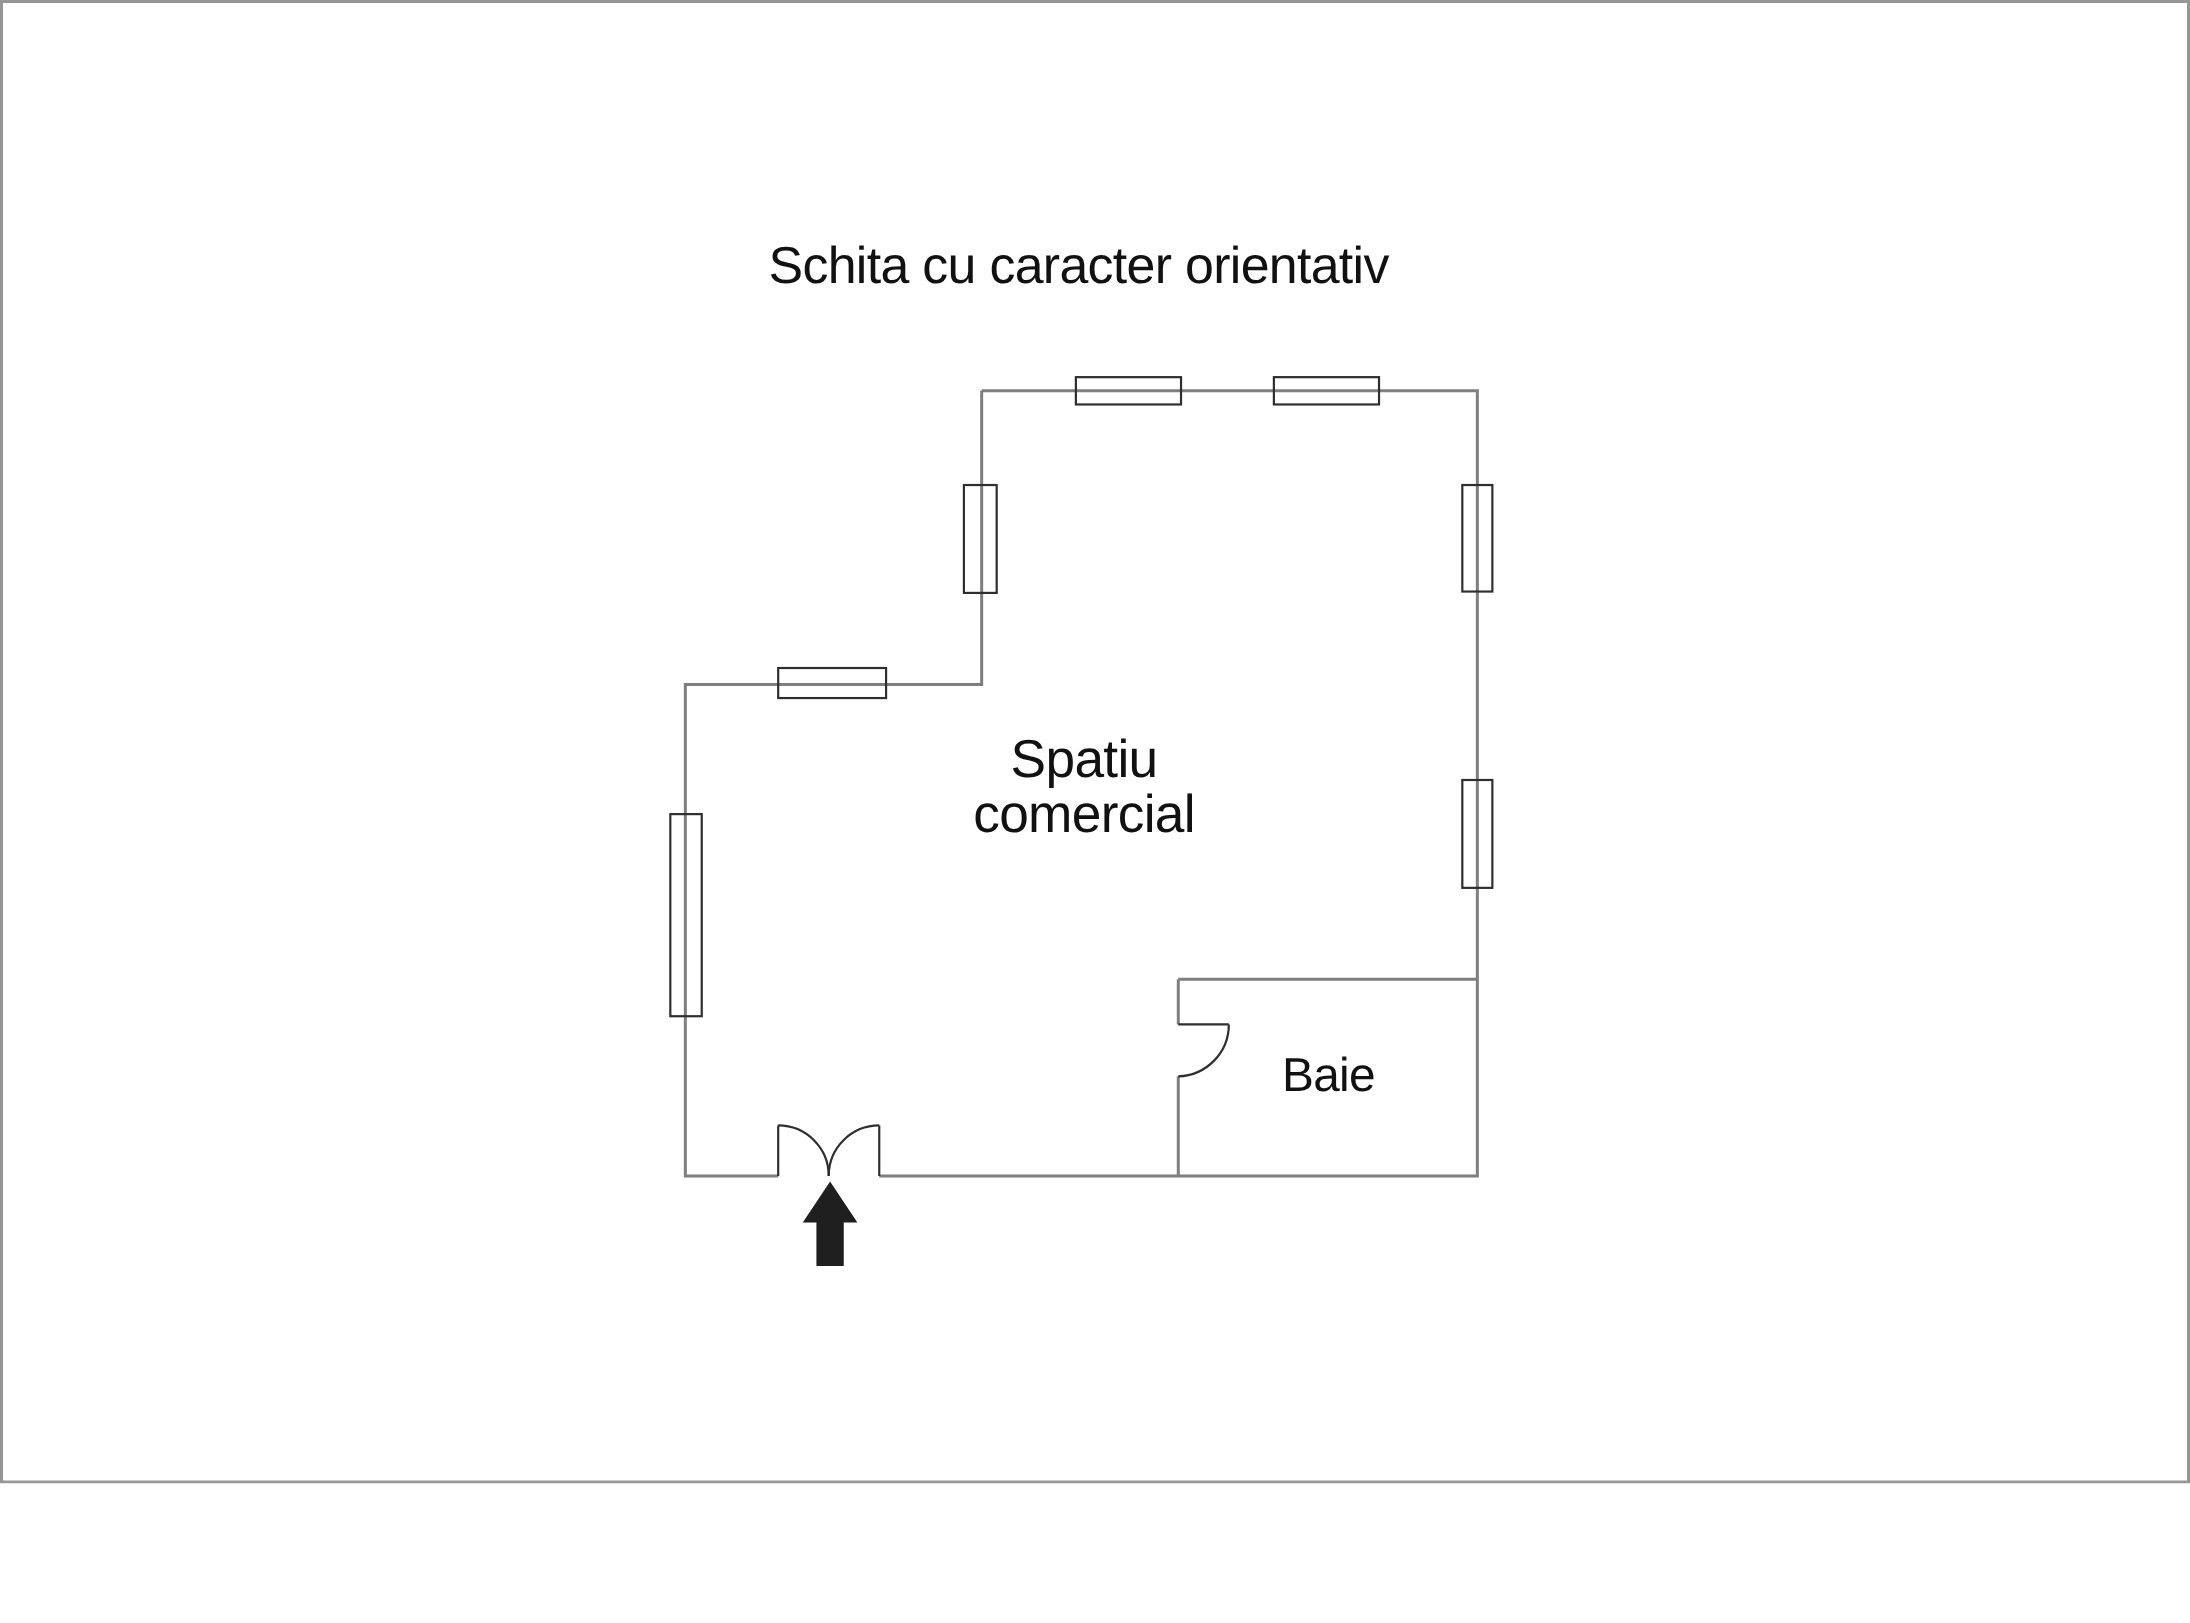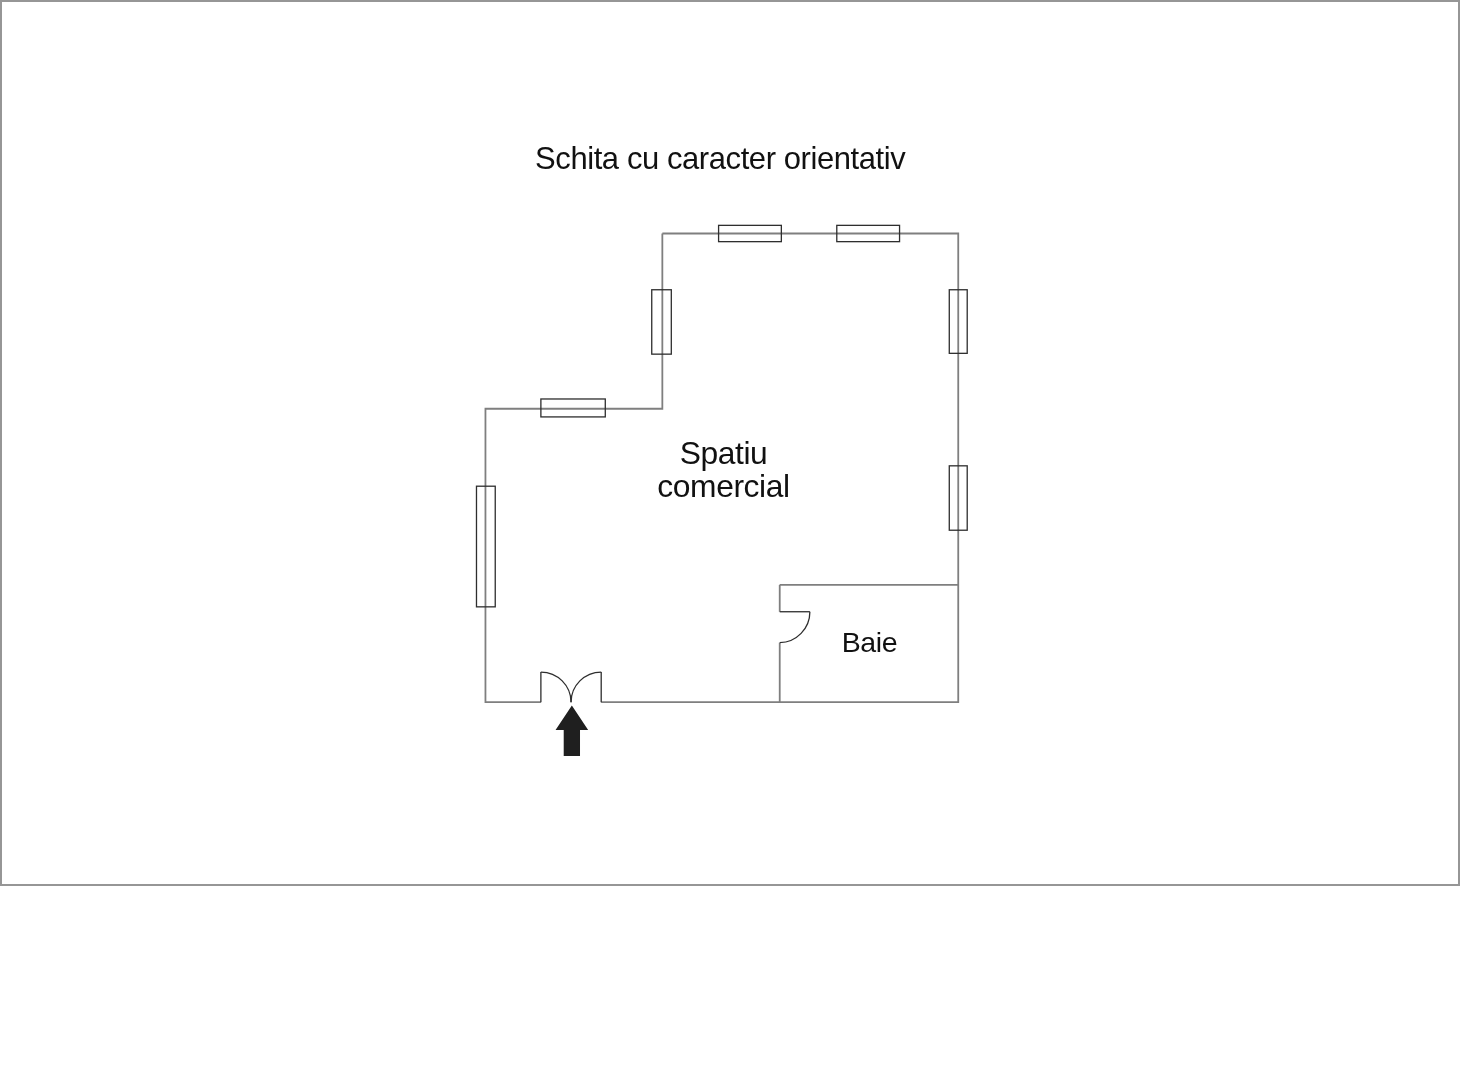--- a/index.html
+++ b/index.html
@@ -4,21 +4,21 @@
 <style>
   html, body {
     margin: 0;
     padding: 0;
     background: #ffffff;
     font-family: "Liberation Sans", sans-serif;
   }
   .canvas {
     position: relative;
     width: 1460px;
-    height: 886px;
+    height: 989px;
     box-sizing: border-box;
     border: 2px solid var(--page-border, #969696);
     background: var(--bg, #ffffff);
     overflow: hidden;
   }
   svg.plan {
     position: absolute;
     inset: 0;
     width: 100%;
     height: 100%;

